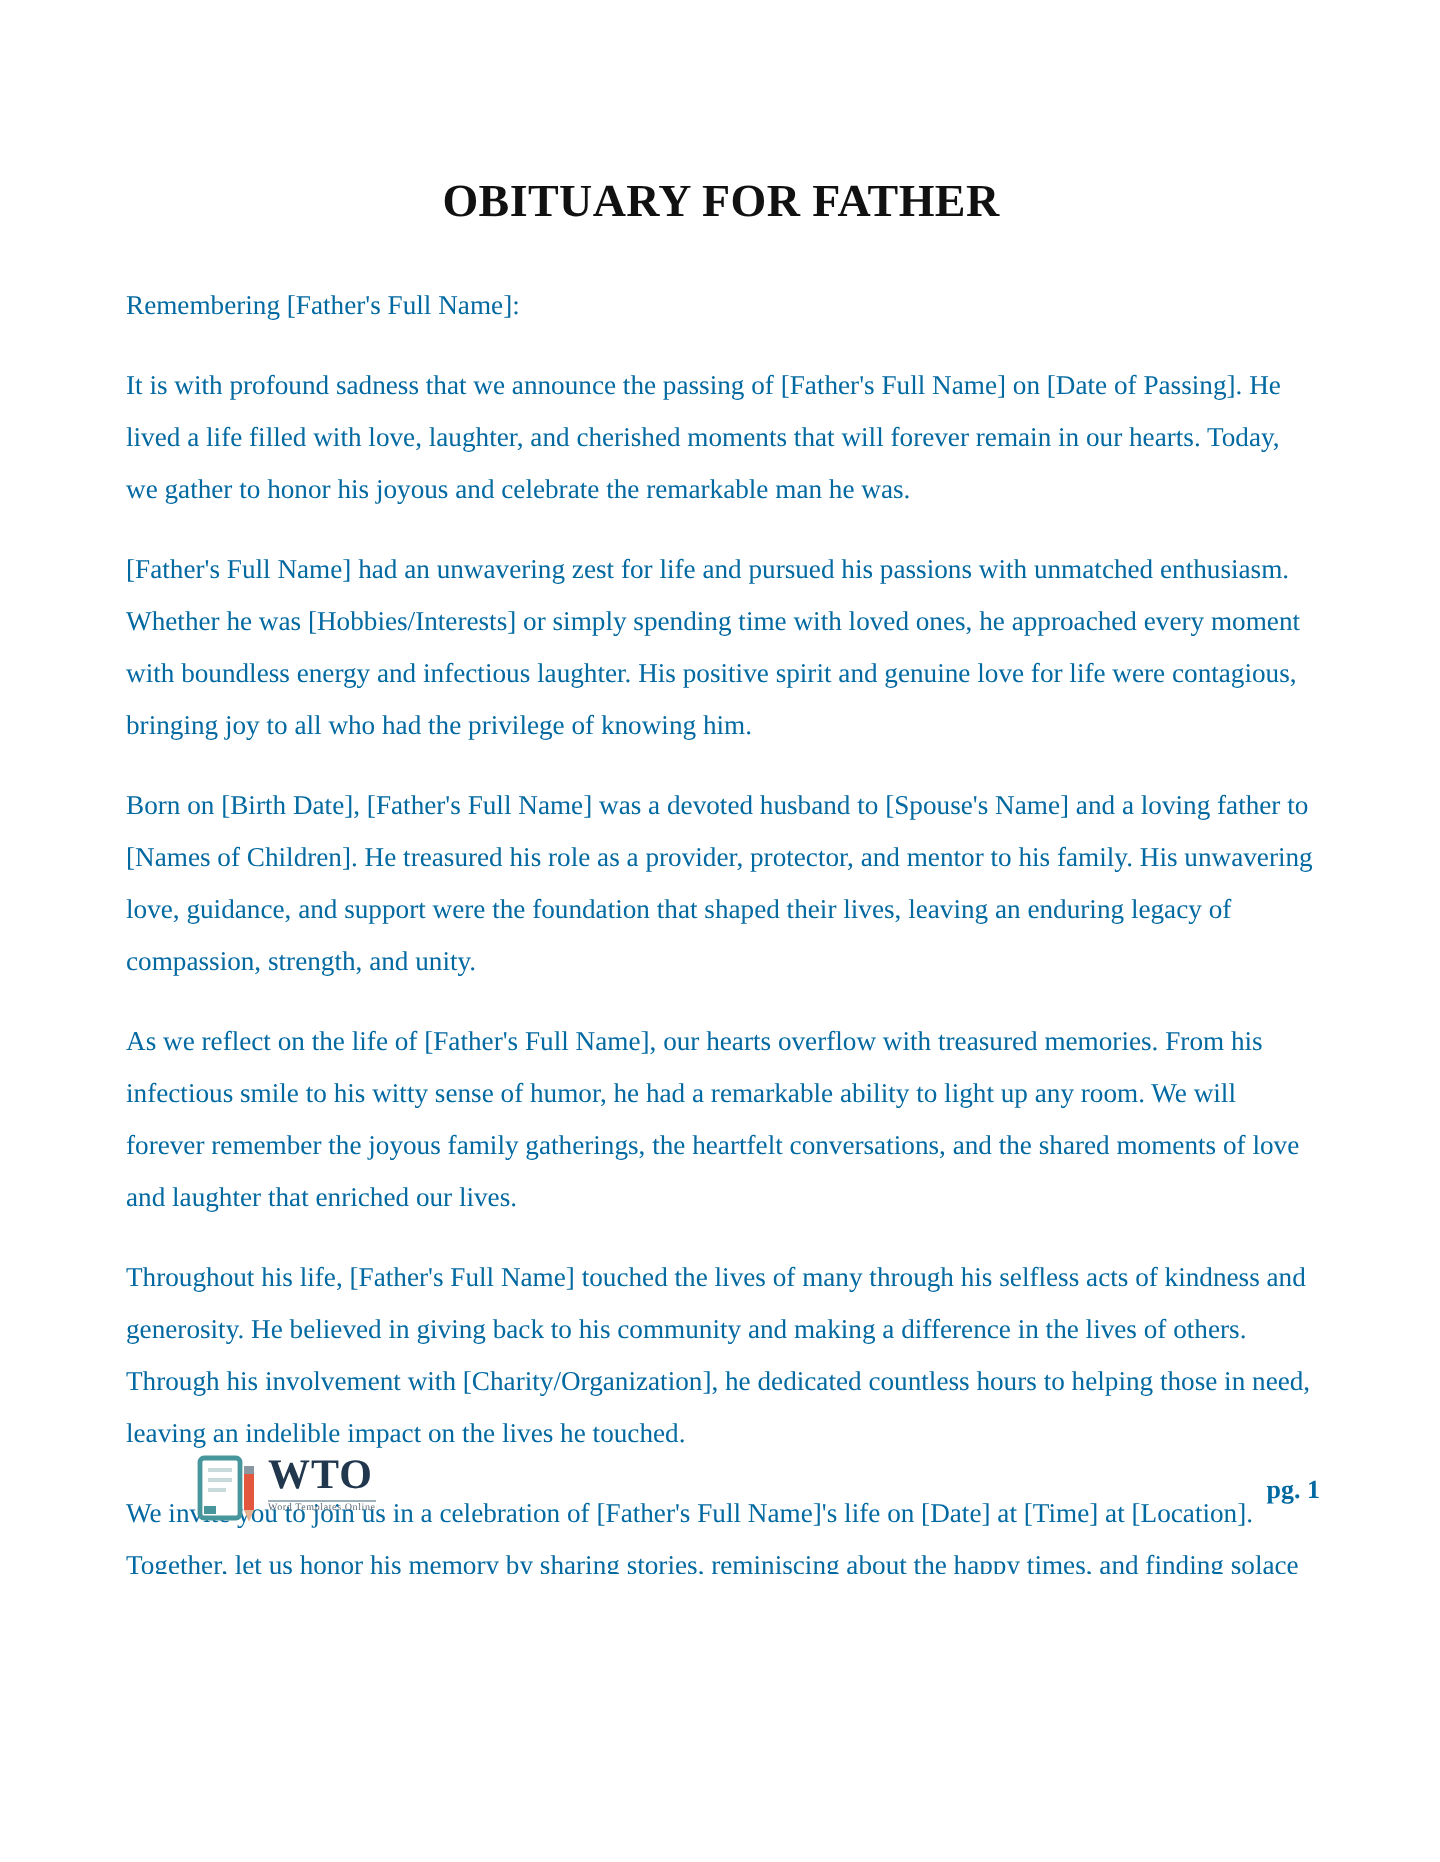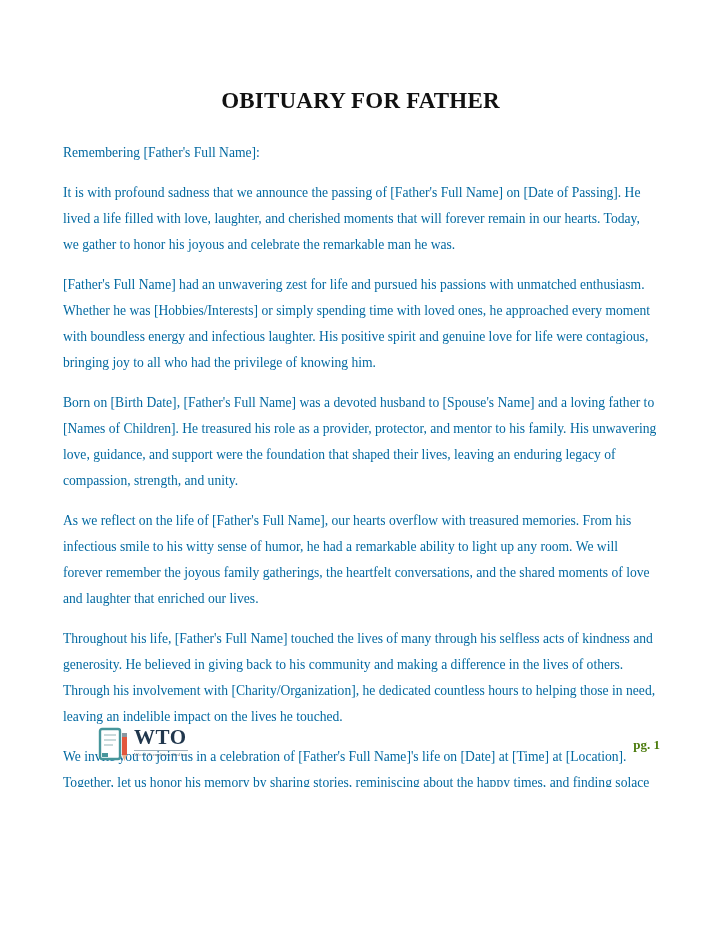--- a/index.html
+++ b/index.html
@@ -71,21 +71,21 @@
     color: #5a6a75;
     letter-spacing: 0.3px;
     margin-top: 2px;
     border-top: 1px solid #9fb0ba;
     padding-top: 1px;
     white-space: nowrap;
   }
   .page-number {
     font-size: 13px;
     font-weight: 700;
-    color: #4d7c0f;
+    color: #0369a1;
   }
 </style>
 </head>
 <body>
 
 <div class="page">
 
   <h1 class="doc-title">OBITUARY FOR FATHER</h1>
 
   <div class="doc-body">

